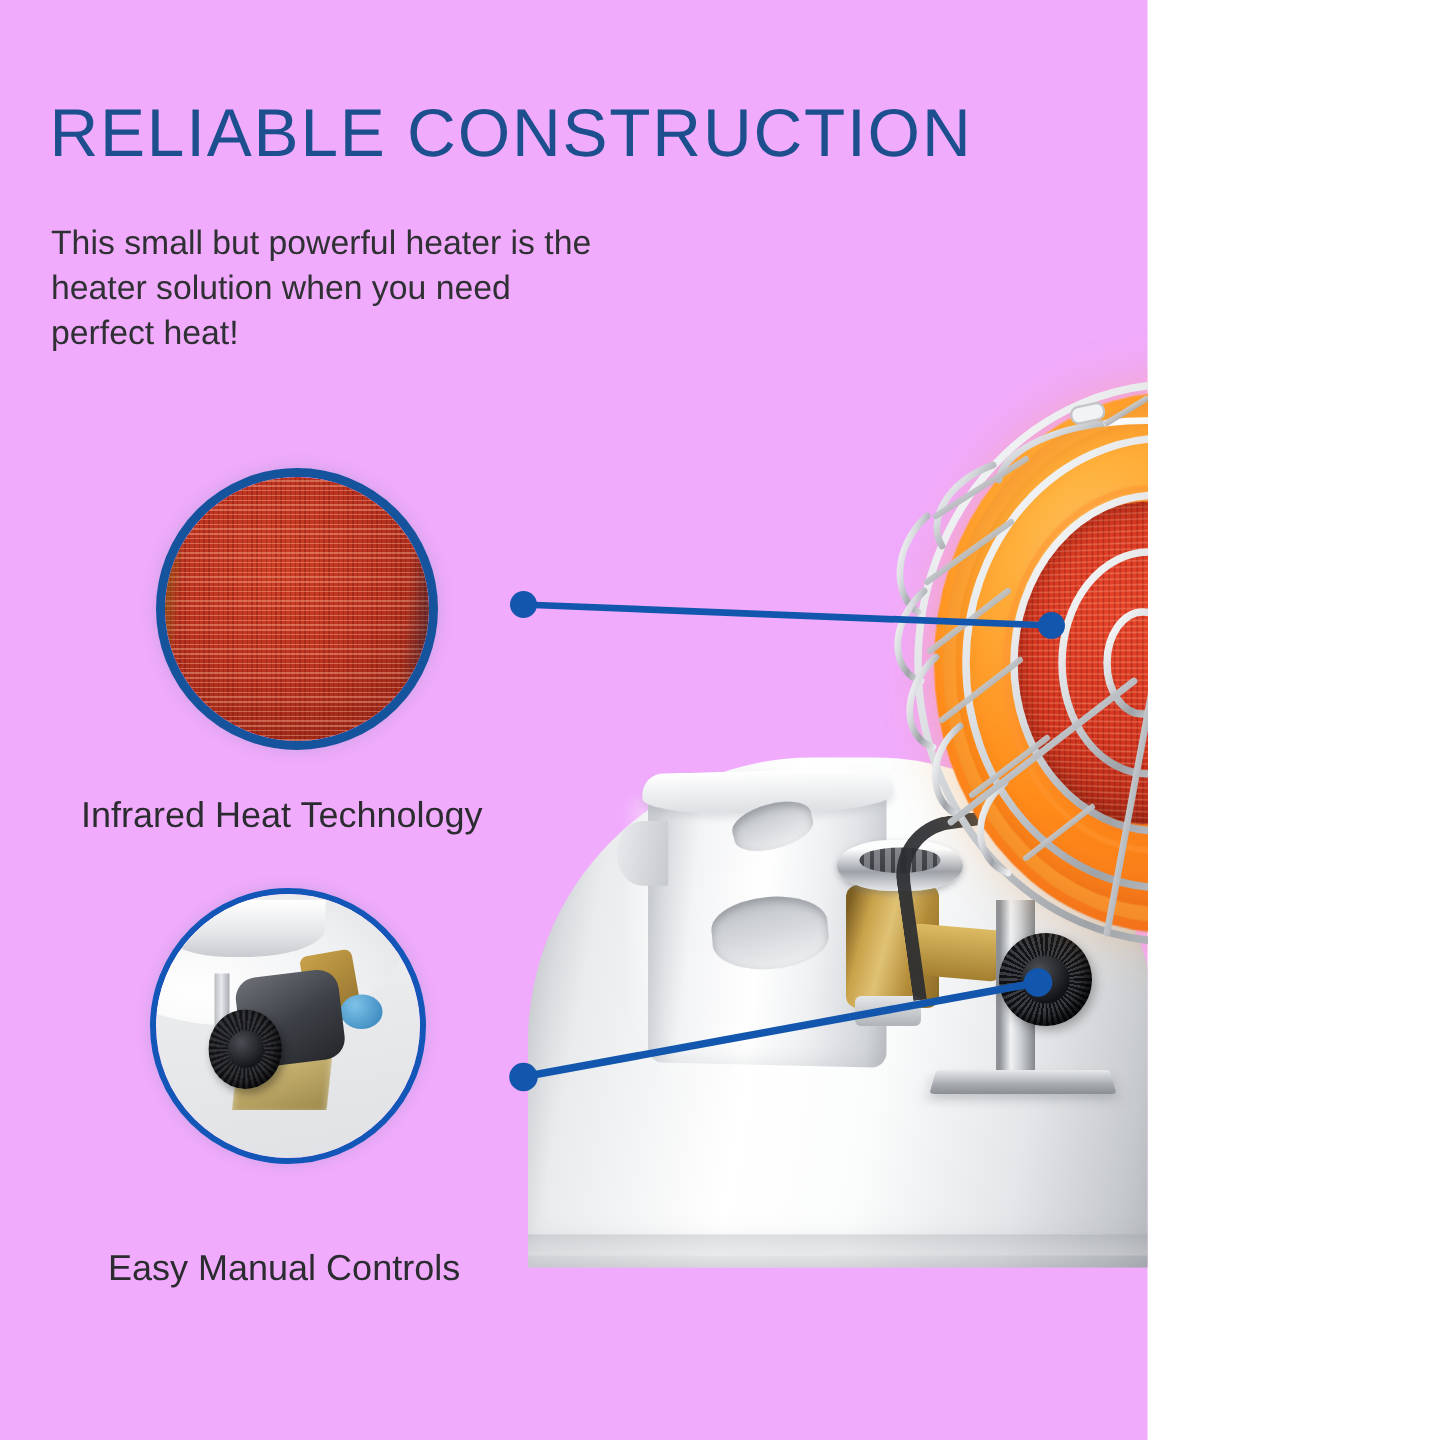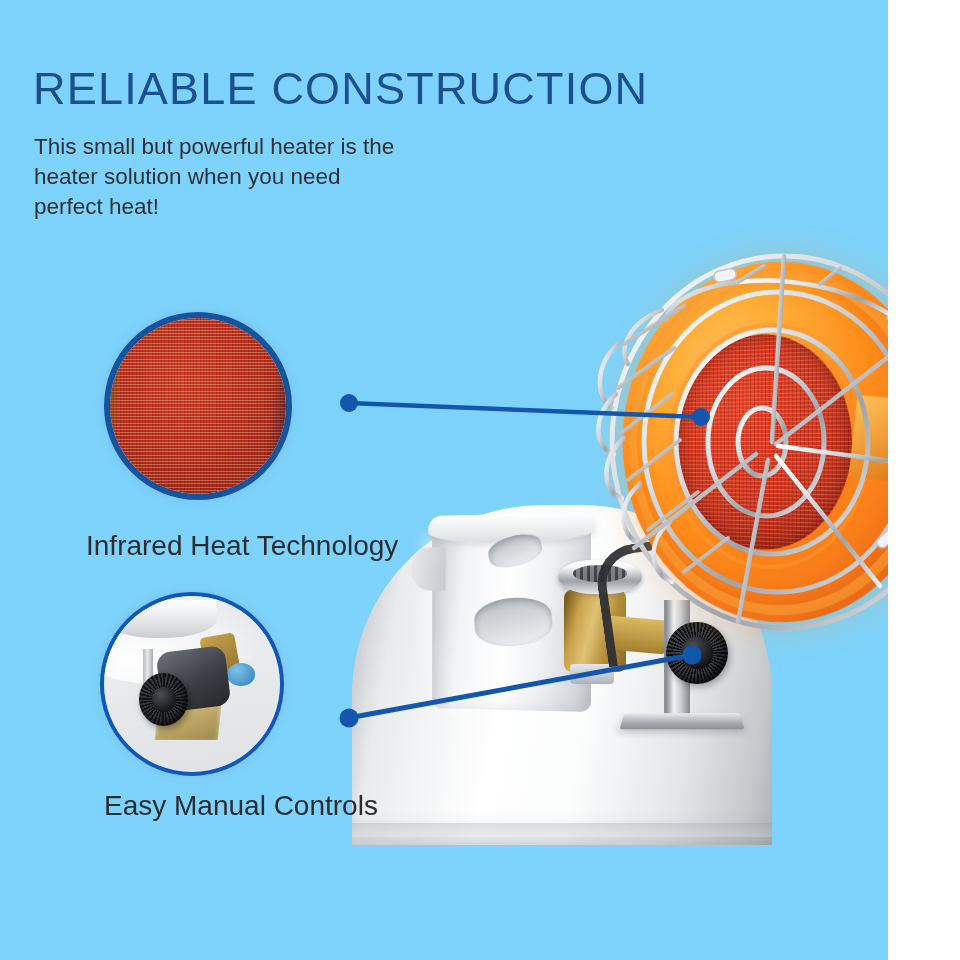--- a/index.html
+++ b/index.html
@@ -4,30 +4,30 @@
 <style>
   html,body{margin:0;padding:0;}
   body{
     width:960px;height:960px;
     background:#ffffff;
     font-family:"Liberation Sans","DejaVu Sans",sans-serif;
     overflow:hidden;
     position:relative;
     -webkit-font-smoothing:antialiased;
   }
-  #stage{position:absolute;inset:0;width:888px;height:960px;overflow:hidden;background:#7dd3fc;}
+  #stage{position:absolute;inset:0;width:765px;height:960px;overflow:hidden;background:#f0abfc;}
 
   
   .headline{
     position:absolute;left:33px;top:66px;
     font-size:45px;letter-spacing:1.2px;
     font-weight:400;color:#1d4f8f;white-space:nowrap;line-height:1;
   }
   .subcopy{
-    position:absolute;left:34px;top:132px;width:480px;
+    position:absolute;left:34px;top:147px;width:480px;
     font-size:22.5px;line-height:30px;color:#2f3033;font-weight:400;
   }
   .subcopy div{white-space:nowrap;}
 
   
   .callout{position:absolute;border-radius:50%;overflow:hidden;}
   .callout .inner{position:absolute;inset:0;border-radius:50%;overflow:hidden;}
 
   #callout-1{left:104px;top:312px;width:188px;height:188px;
     border:6px solid #16539d;box-sizing:border-box;
@@ -73,23 +73,23 @@
   .ks-blue{position:absolute;left:70%;top:38%;width:16%;height:13%;border-radius:50%;
      background:radial-gradient(circle at 35% 30%,#7ec2e8,#2f7fb8);}
   .ks-chrome{position:absolute;left:4%;top:2%;width:60%;height:22%;
      background:linear-gradient(180deg,#ffffff,#e3e5e8 60%,#c8cbcf);
      border-radius:0 0 50% 40%;}
 
   
   .leader{position:absolute;left:0;top:0;width:960px;height:960px;pointer-events:none;}
 
   
-  .caption{position:absolute;font-size:28px;color:#2b2c2f;white-space:nowrap;font-weight:400;margin-left:32px;}
+  .caption{position:absolute;font-size:24px;color:#2b2c2f;white-space:nowrap;font-weight:400;}
   #caption-1{left:54px;top:530px;}
-  #caption-2{left:72px;top:790px;}
+  #caption-2{left:72px;top:832px;}
 
   
   #product{position:absolute;left:300px;top:240px;width:660px;height:600px;}
 
   .tank{position:absolute;left:52px;top:265px;width:420px;height:340px;
     background:
       linear-gradient(100deg,#c3c6ca 0 3%,#e9ebed 13%,#ffffff 38%,#fbfcfc 56%,#e4e6e9 78%,#c7cacd 93%,#b2b5b9 100%);
     border-radius:190px 190px 0 0;
     box-shadow:inset 0 -22px 26px -16px rgba(120,125,132,.45);
   }

